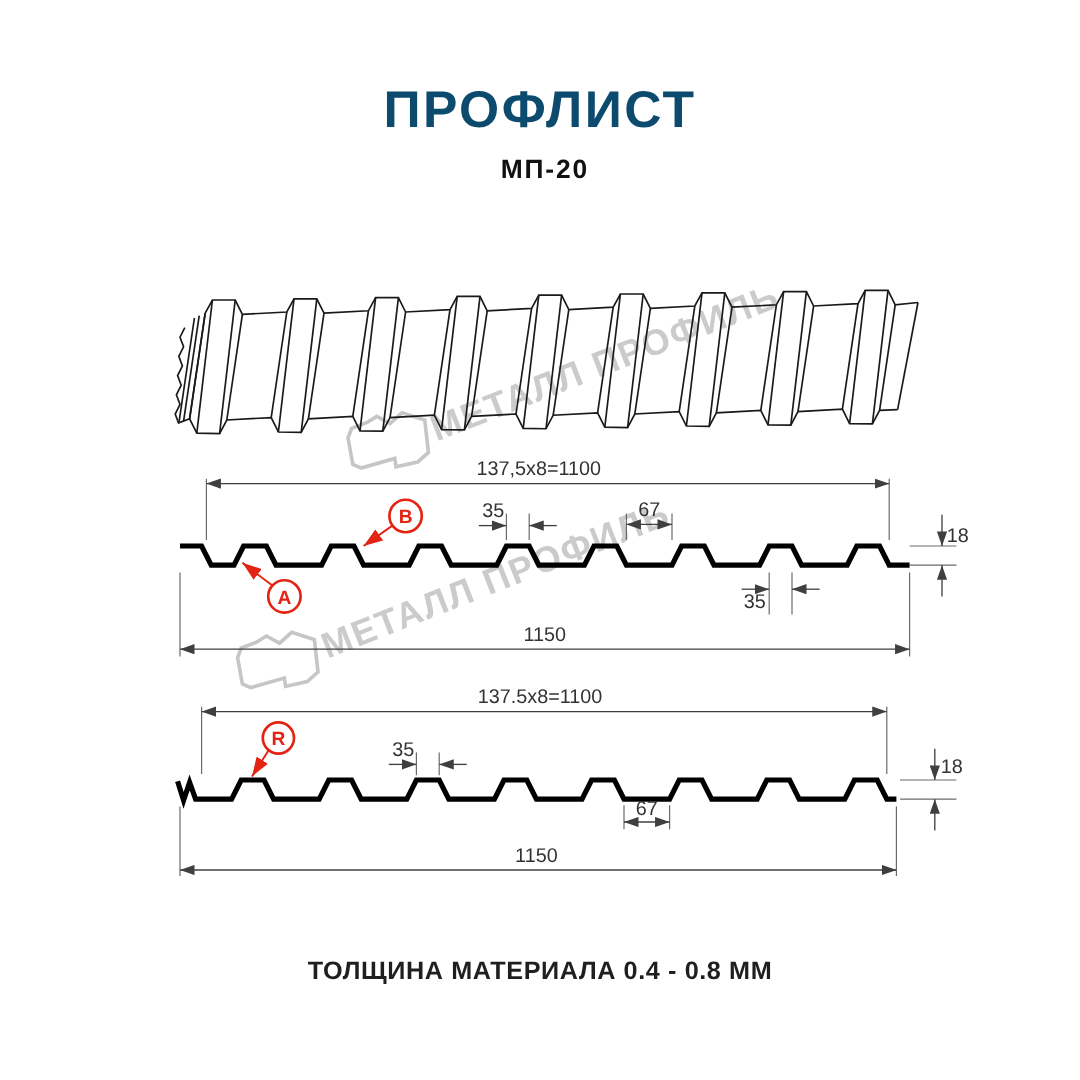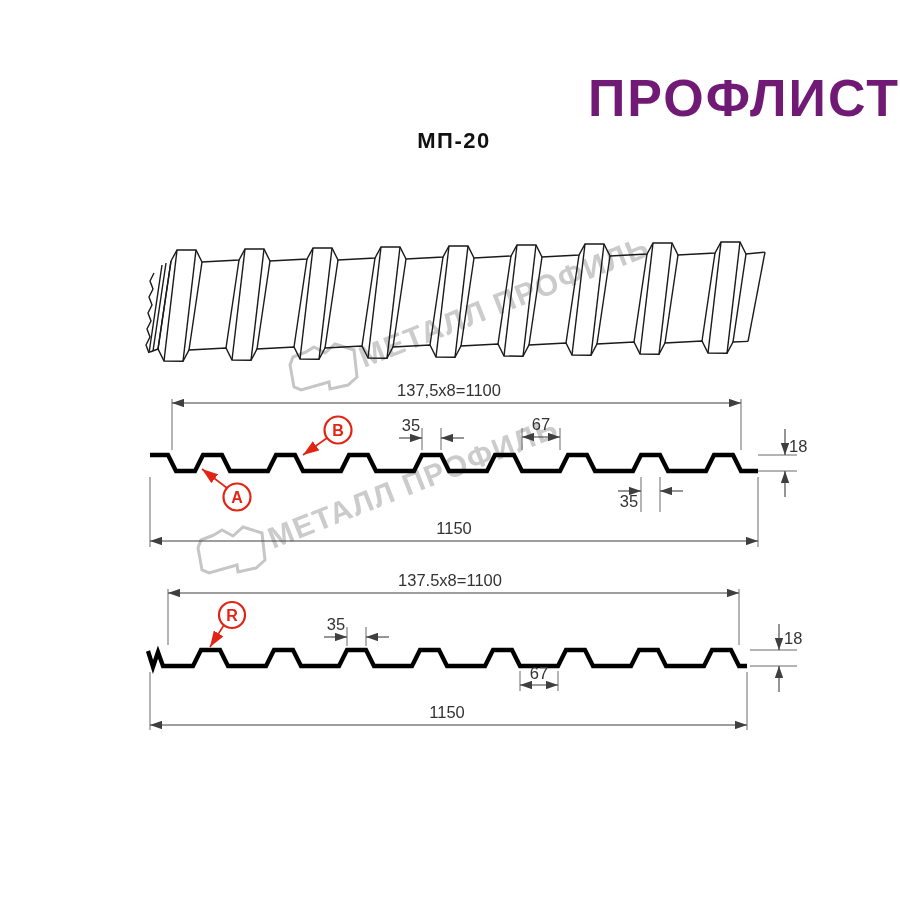--- a/index.html
+++ b/index.html
@@ -1,19 +1,19 @@
 <!DOCTYPE html>
 <html><head>
 <meta charset="utf-8">
 <style>
   html,body{margin:0;padding:0;background:#fff;}
   #stage{position:relative;width:900px;height:900px;background:#fff;overflow:hidden;
          font-family:"Liberation Sans",sans-serif;}
-  .title{position:absolute;left:0;top:68px;width:900px;text-align:right;
-         font-size:52px;font-weight:bold;letter-spacing:2px;color:#701a75;}
+  .title{position:absolute;left:0;top:68px;width:900px;text-align:center;
+         font-size:43px;font-weight:bold;letter-spacing:2px;color:#0c4a6e;}
   .subtitle{position:absolute;left:4px;top:128px;width:900px;text-align:center;
          font-size:22px;font-weight:600;letter-spacing:1.5px;color:#111;}
   .footer{position:absolute;left:0;top:798px;width:900px;text-align:center;
          font-size:21px;font-weight:600;letter-spacing:.5px;color:#1f1f1f;}
   svg{position:absolute;left:0;top:0;}
   .thin{stroke:#6a6a6a;stroke-width:1;fill:none;}
   .dimline{stroke:#3f3f3f;stroke-width:1.1;fill:none;}
   .dimtxt{font:16.5px "Liberation Sans",sans-serif;fill:#333;text-anchor:middle;}
   .dimtxt.start{text-anchor:start;}
   .profile{stroke:#000;stroke-width:4.3;fill:none;stroke-linejoin:miter;}
@@ -200,13 +200,14 @@
       </g>
 
       <g>
         <circle class="red" cx="232" cy="615" r="13"></circle>
         <line class="redline" x1="224" y1="625" x2="210" y2="647" marker-end="url(#mR)"></line>
         <text class="redtxt" x="232" y="621">R</text>
       </g>
     </g>
   </svg>
 
+  <div class="footer">ТОЛЩИНА МАТЕРИАЛА 0.4 - 0.8 ММ</div>
 </div>
 
 </body></html>

